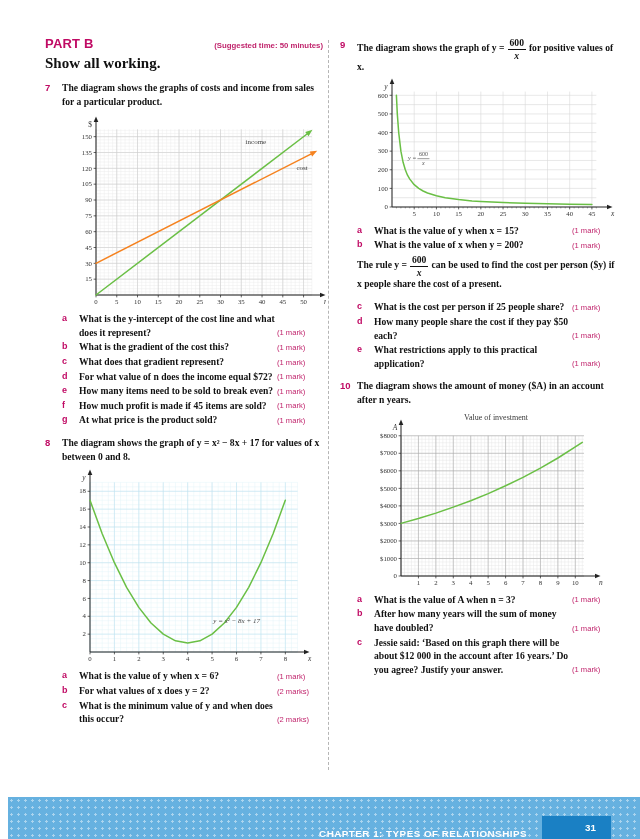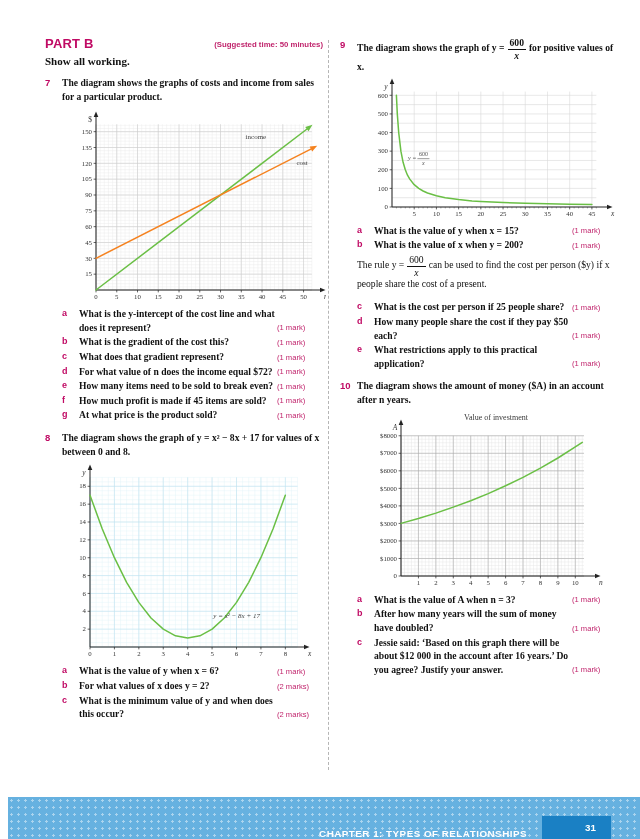--- a/index.html
+++ b/index.html
@@ -3,35 +3,35 @@
 <meta charset="utf-8">
 <style>
   html,body{margin:0;padding:0;}
   .page{width:640px;height:839px;position:relative;overflow:hidden;background:#fff;
         font-family:"Liberation Serif",serif;color:#111;}
   .col{position:absolute;top:36px;width:278px;}
   .col-left{left:45px;}
   .col-right{left:340px;}
   .divider{position:absolute;left:328px;top:40px;height:730px;width:0;
            border-left:1px dashed #b5b5b5;}
-  .part-head{display:flex;justify-content:space-between;align-items:flex-start;}
+  .part-head{display:flex;justify-content:space-between;align-items:center;}
   .part-b{color:#c00a64;font:bold 13px "Liberation Sans",sans-serif;letter-spacing:.2px;}
   .sugg{color:#c0246c;font:bold 7.8px "Liberation Sans",sans-serif;padding-top:4px;}
-  .instruction{font-weight:bold;font-size:11px;margin-top:4px;font-family:Liberation Serif, serif;}
+  .instruction{font-weight:bold;font-size:15px;margin-top:4px;font-family:Liberation Serif, serif;}
   .q{display:flex;margin-top:9px;}
   .qnum{color:#c00a64;font:bold 9.5px "Liberation Sans",sans-serif;width:17px;flex:none;padding-top:1px;}
   .qbody{flex:1;font-size:9.6px;line-height:1.42;font-weight:bold;min-width:0;}
   .qtext{margin:0;font-family:Liberation Serif, serif;}
   .chart-wrap{margin:4px 0 2px 8px;}
   .parts{margin-top:2px;}
   .part{display:flex;align-items:flex-end;margin-top:1px;}
   .pletter{color:#c00a64;font:bold 9px "Liberation Sans",sans-serif;width:17px;flex:none;align-self:flex-start;padding-top:1px;}
   .ptext{flex:1;font-weight:bold;}
   .pmarks{flex:none;width:46px;text-align:left;color:#c0246c;font:7.6px "Liberation Sans",sans-serif;padding-bottom:2px;}
-  .rulep{margin-top:3px;font-weight:normal;}
+  .rulep{margin-top:3px;font-weight:bold;}
   .frac{display:inline-block;text-align:center;vertical-align:middle;margin:0 3px;line-height:1;}
   .frac .num{display:block;border-bottom:1px solid #111;padding:0 2px 1px;}
   .frac .den{display:block;font-style:italic;padding-top:1px;}
   .footer{position:absolute;left:8px;top:797px;width:640px;height:42px;
           background-color:#66b1e0;
           background-image:radial-gradient(rgba(255,255,255,.45) 1px, transparent 1.4px);
           background-size:7px 7px;
           display:flex;justify-content:flex-end;align-items:flex-end;gap:15px;
           box-sizing:border-box;padding:3px 37px 0 0;}
   .chapter{color:#fff;font:bold 9.8px "Liberation Sans",sans-serif;letter-spacing:.5px;padding-top:7px;}

